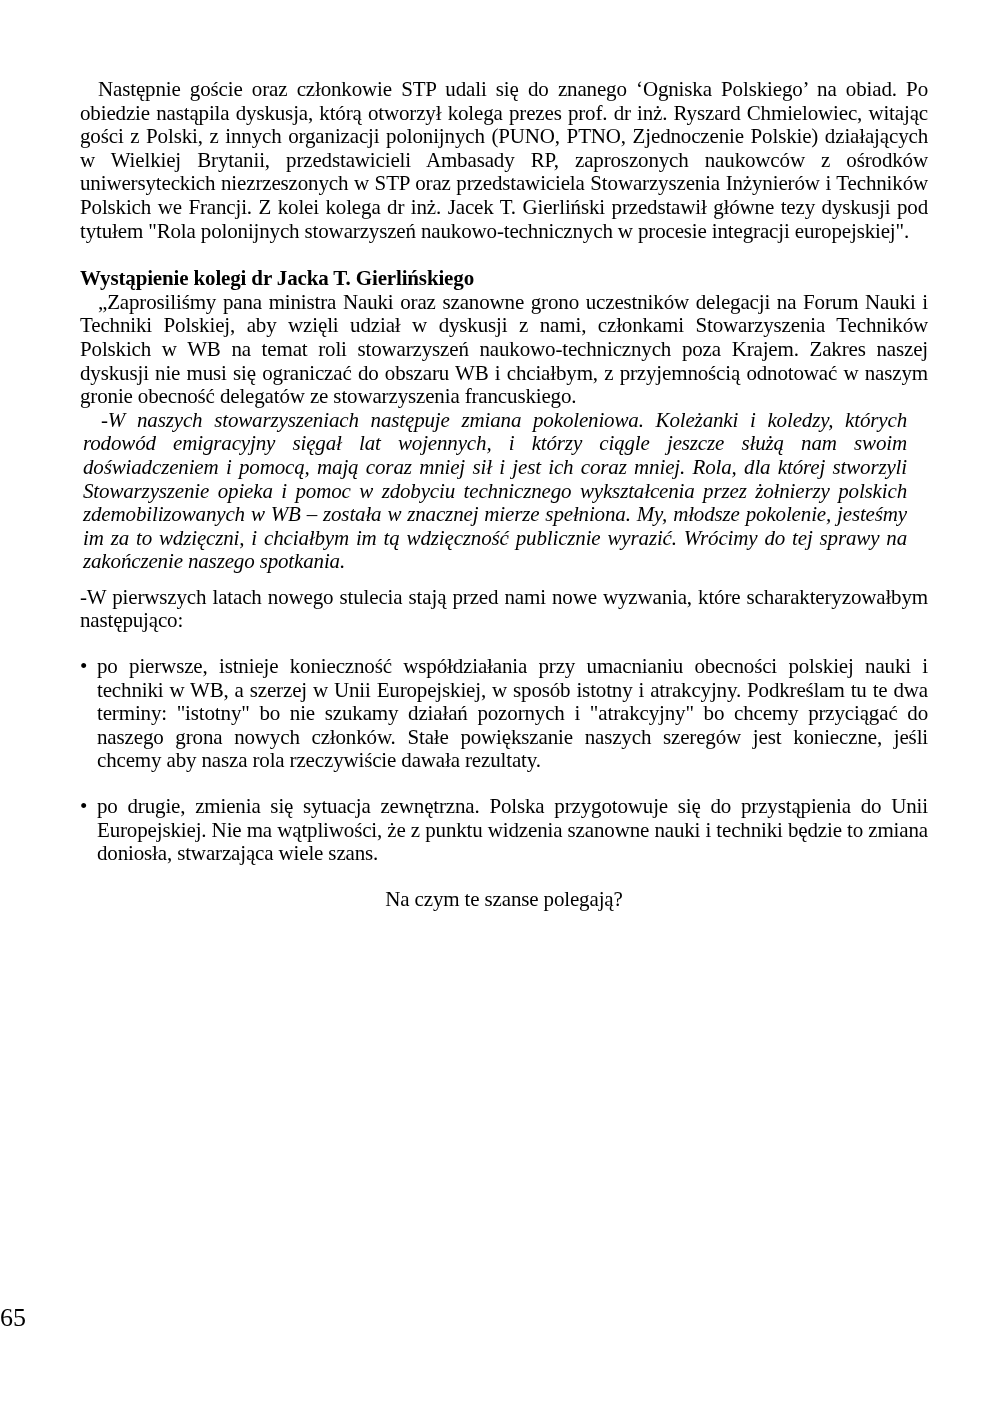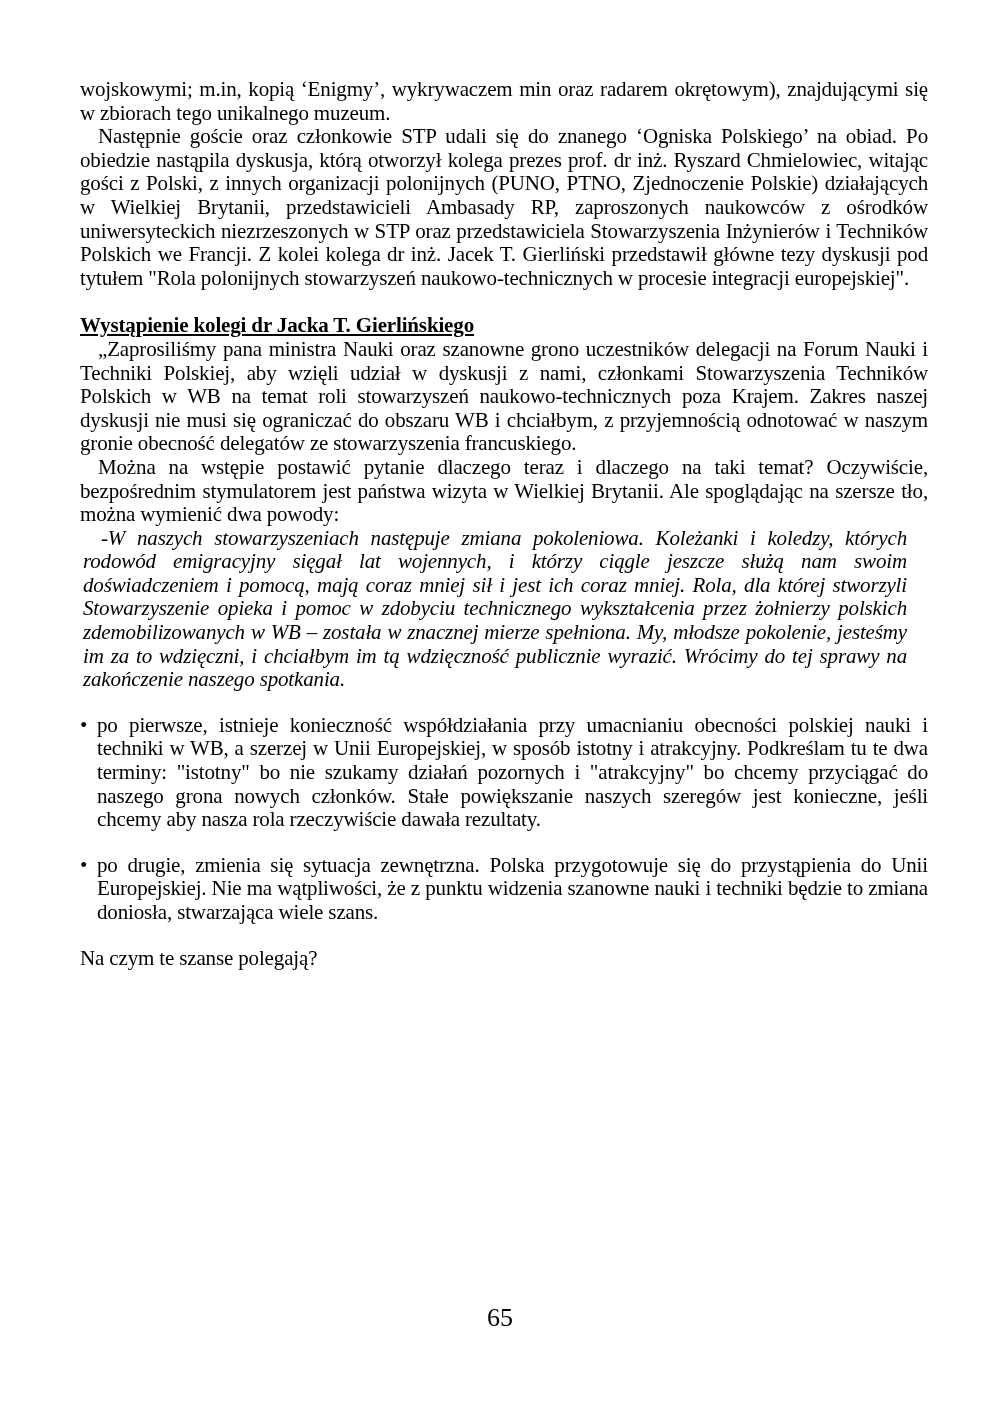--- a/index.html
+++ b/index.html
@@ -26,21 +26,20 @@
       font-size: 21px;
       line-height: 23.6px;
       text-align: justify;
       letter-spacing: -0.15px;
     }
     .indent { text-indent: 18px; }
     .heading {
       font-weight: bold;
       margin-top: 24px;
       text-align: left;
-      text-decoration: underline;
     }
     .sub-block {
       padding-left: 3px;
       width: 824px;
       font-style: italic;
     }
     .gap { margin-top: 12px; }
     .bullet-list {
       list-style: none;
       margin: 22px 0 0 0;
@@ -51,44 +50,42 @@
       padding-left: 17px;
       margin-bottom: 22px;
     }
     .bullet-dot {
       position: absolute;
       left: 0;
       top: 0;
       font-size: 21px;
       line-height: 23.6px;
     }
-    .closing { text-align: left; margin-top: 0; }
+    .closing { text-align: center; margin-top: 0; }
     .page-number {
       position: absolute;
       left: 0;
       width: 1000px;
       top: 1303px;
-      text-align: center;
       font-size: 26px;
       line-height: 30px;
     }
   </style>
 </head>
 <body>
 
 <div class="page">
-  <p>wojskowymi; m.in, kopią ‘Enigmy’, wykrywaczem min oraz radarem okrętowym), znajdującymi się w zbiorach tego unikalnego muzeum.</p>
   <p class="indent">Następnie goście oraz członkowie STP udali się do znanego ‘Ogniska Polskiego’ na obiad. Po obiedzie nastąpila dyskusja, którą otworzył kolega prezes prof. dr inż. Ryszard Chmielowiec, witając gości z Polski, z innych organizacji polonijnych (PUNO, PTNO, Zjednoczenie Polskie) działających w Wielkiej Brytanii, przedstawicieli Ambasady RP, zaproszonych naukowców z ośrodków uniwersyteckich niezrzeszonych w STP oraz przedstawiciela Stowarzyszenia Inżynierów i Techników Polskich we Francji.  Z kolei kolega dr inż. Jacek T. Gierliński przedstawił główne tezy dyskusji pod tytułem "Rola polonijnych stowarzyszeń naukowo-technicznych w procesie integracji europejskiej".</p>
 
   <p class="heading">Wystąpienie kolegi dr Jacka T. Gierlińskiego</p>
   <p class="indent">„Zaprosiliśmy pana ministra Nauki oraz szanowne grono uczestników delegacji na Forum Nauki i Techniki Polskiej, aby wzięli udział w dyskusji z nami, członkami Stowarzyszenia Techników Polskich w WB na temat roli stowarzyszeń naukowo-technicznych poza Krajem.  Zakres naszej dyskusji nie musi się ograniczać do obszaru WB i chciałbym, z przyjemnością odnotować w naszym gronie obecność delegatów ze stowarzyszenia francuskiego.</p>
-  <p class="indent">Można na wstępie postawić pytanie   dlaczego teraz i dlaczego na taki temat? Oczywiście, bezpośrednim stymulatorem jest państwa wizyta  w Wielkiej Brytanii. Ale spoglądając na szersze tło, można wymienić dwa powody:</p>
   <div class="sub-block">
     <p class="indent">-W naszych stowarzyszeniach następuje zmiana pokoleniowa.  Koleżanki i koledzy, których rodowód emigracyjny sięgał lat wojennych, i którzy ciągle jeszcze służą nam swoim doświadczeniem i pomocą, mają coraz mniej sił i jest ich coraz mniej.  Rola, dla której stworzyli Stowarzyszenie   opieka i pomoc w zdobyciu technicznego wykształcenia przez żołnierzy polskich zdemobilizowanych w WB – została w znacznej mierze spełniona.  My, młodsze pokolenie, jesteśmy im za to wdzięczni, i chciałbym im tą wdzięczność publicznie wyrazić.  Wrócimy do tej sprawy na zakończenie naszego spotkania.</p>
   </div>
+  <p class="gap">-W pierwszych latach nowego stulecia stają przed nami nowe wyzwania, które scharakteryzowałbym następująco:</p>
 
   <ul class="bullet-list">
     <li class="bullet-item">
       <span class="bullet-dot">•</span>
       <p>po pierwsze, istnieje konieczność współdziałania przy umacnianiu obecności polskiej nauki i techniki w WB, a szerzej w Unii Europejskiej, w sposób istotny i atrakcyjny. Podkreślam tu te dwa terminy: "istotny"   bo nie szukamy działań pozornych  i "atrakcyjny"   bo chcemy przyciągać do naszego grona nowych członków.  Stałe powiększanie naszych szeregów jest konieczne, jeśli chcemy aby nasza rola rzeczywiście dawała rezultaty.</p>
     </li>
     <li class="bullet-item">
       <span class="bullet-dot">•</span>
       <p>po drugie, zmienia się sytuacja zewnętrzna.  Polska przygotowuje się do przystąpienia do Unii Europejskiej.  Nie ma wątpliwości, że z punktu widzenia szanowne nauki i techniki będzie to zmiana doniosła, stwarzająca wiele szans.</p>
     </li>

